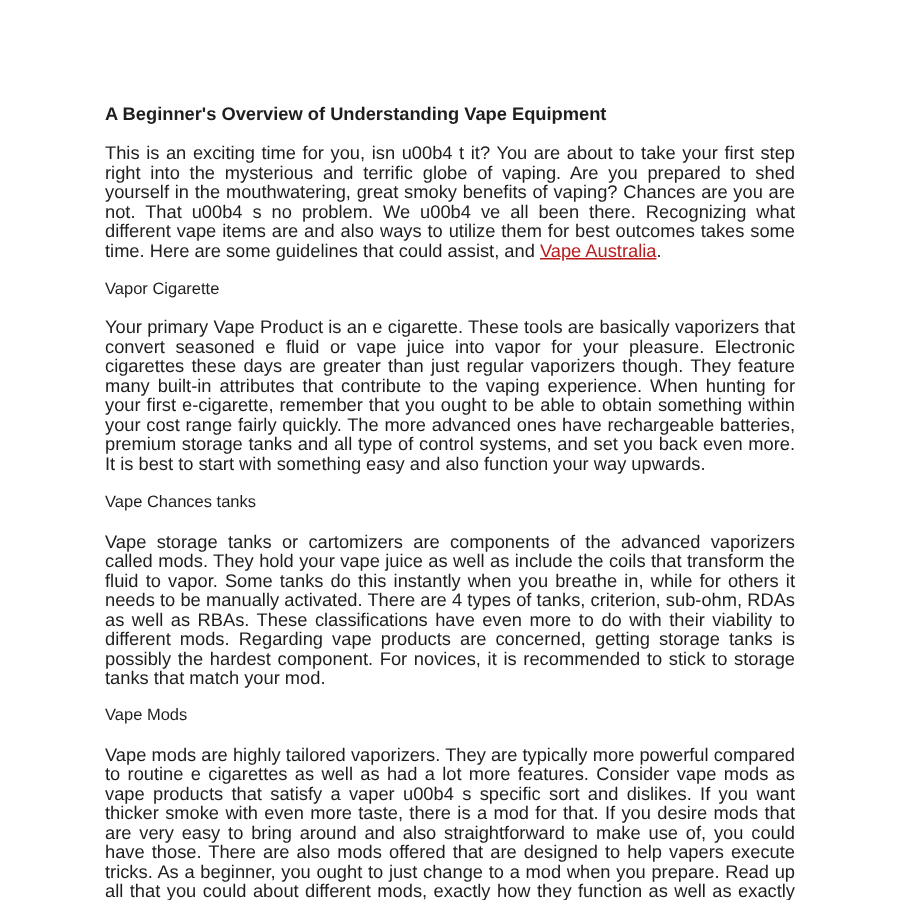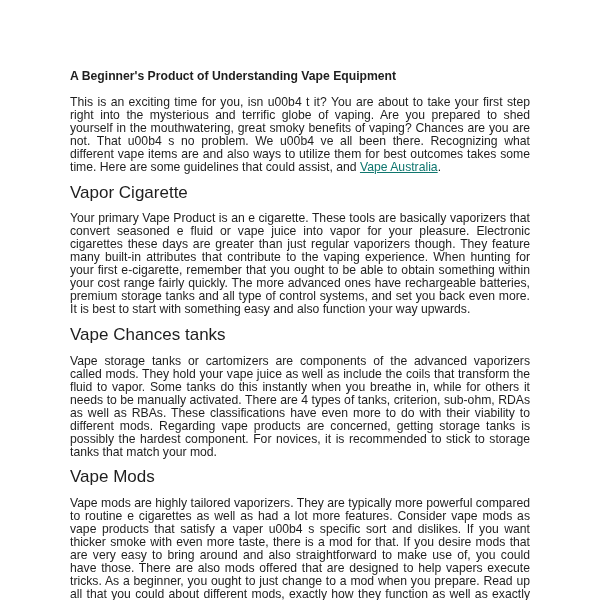--- a/index.html
+++ b/index.html
@@ -25,37 +25,37 @@
     }
     .title {
       font-weight: bold;
       margin: 0 0 12.95px 0;
       font-size: 12.2px;
       line-height: 12.95px;
     }
     .section-heading {
       margin: 0 0 12.95px 0;
       font-weight: normal;
-      font-size: 17px;
+      font-size: 11px;
       line-height: 12.95px;
     }
     .para {
       margin: 0 0 12.95px 0;
       text-align: justify;
     }
     .para a {
-      color: #0f766e;
+      color: #b91c1c;
       text-decoration: underline;
     }
   </style>
 </head>
 <body>
 
 <div class="page">
-  <div class="title">A Beginner's Product of Understanding Vape Equipment</div>
+  <div class="title">A Beginner's Overview of Understanding Vape Equipment</div>
 
   <p class="para"><span>This is an exciting time for you, isn u00b4 t it? You are about to take your first step right into the mysterious and terrific globe of vaping. Are you prepared to shed yourself in the mouthwatering, great smoky benefits of vaping? Chances are you are not. That u00b4 s no problem. We u00b4 ve all been there. Recognizing what different vape items are and also ways to utilize them for best outcomes takes some time. Here are some guidelines that could assist, and </span><a href="#">Vape Australia</a><span>.</span></p>
 
   <div class="section-heading">Vapor Cigarette</div>
   <p class="para">Your primary Vape Product is an e cigarette. These tools are basically vaporizers that convert seasoned e fluid or vape juice into vapor for your pleasure. Electronic cigarettes these days are greater than just regular vaporizers though. They feature many built-in attributes that contribute to the vaping experience. When hunting for your first e-cigarette, remember that you ought to be able to obtain something within your cost range fairly quickly. The more advanced ones have rechargeable batteries, premium storage tanks and all type of control systems, and set you back even more. It is best to start with something easy and also function your way upwards.</p>
 
   <div class="section-heading">Vape Chances tanks</div>
   <p class="para">Vape storage tanks or cartomizers are components of the advanced vaporizers called mods. They hold your vape juice as well as include the coils that transform the fluid to vapor. Some tanks do this instantly when you breathe in, while for others it needs to be manually activated. There are 4 types of tanks, criterion, sub-ohm, RDAs as well as RBAs. These classifications have even more to do with their viability to different mods. Regarding vape products are concerned, getting storage tanks is possibly the hardest component. For novices, it is recommended to stick to storage tanks that match your mod.</p>
 
   <div class="section-heading">Vape Mods</div>

